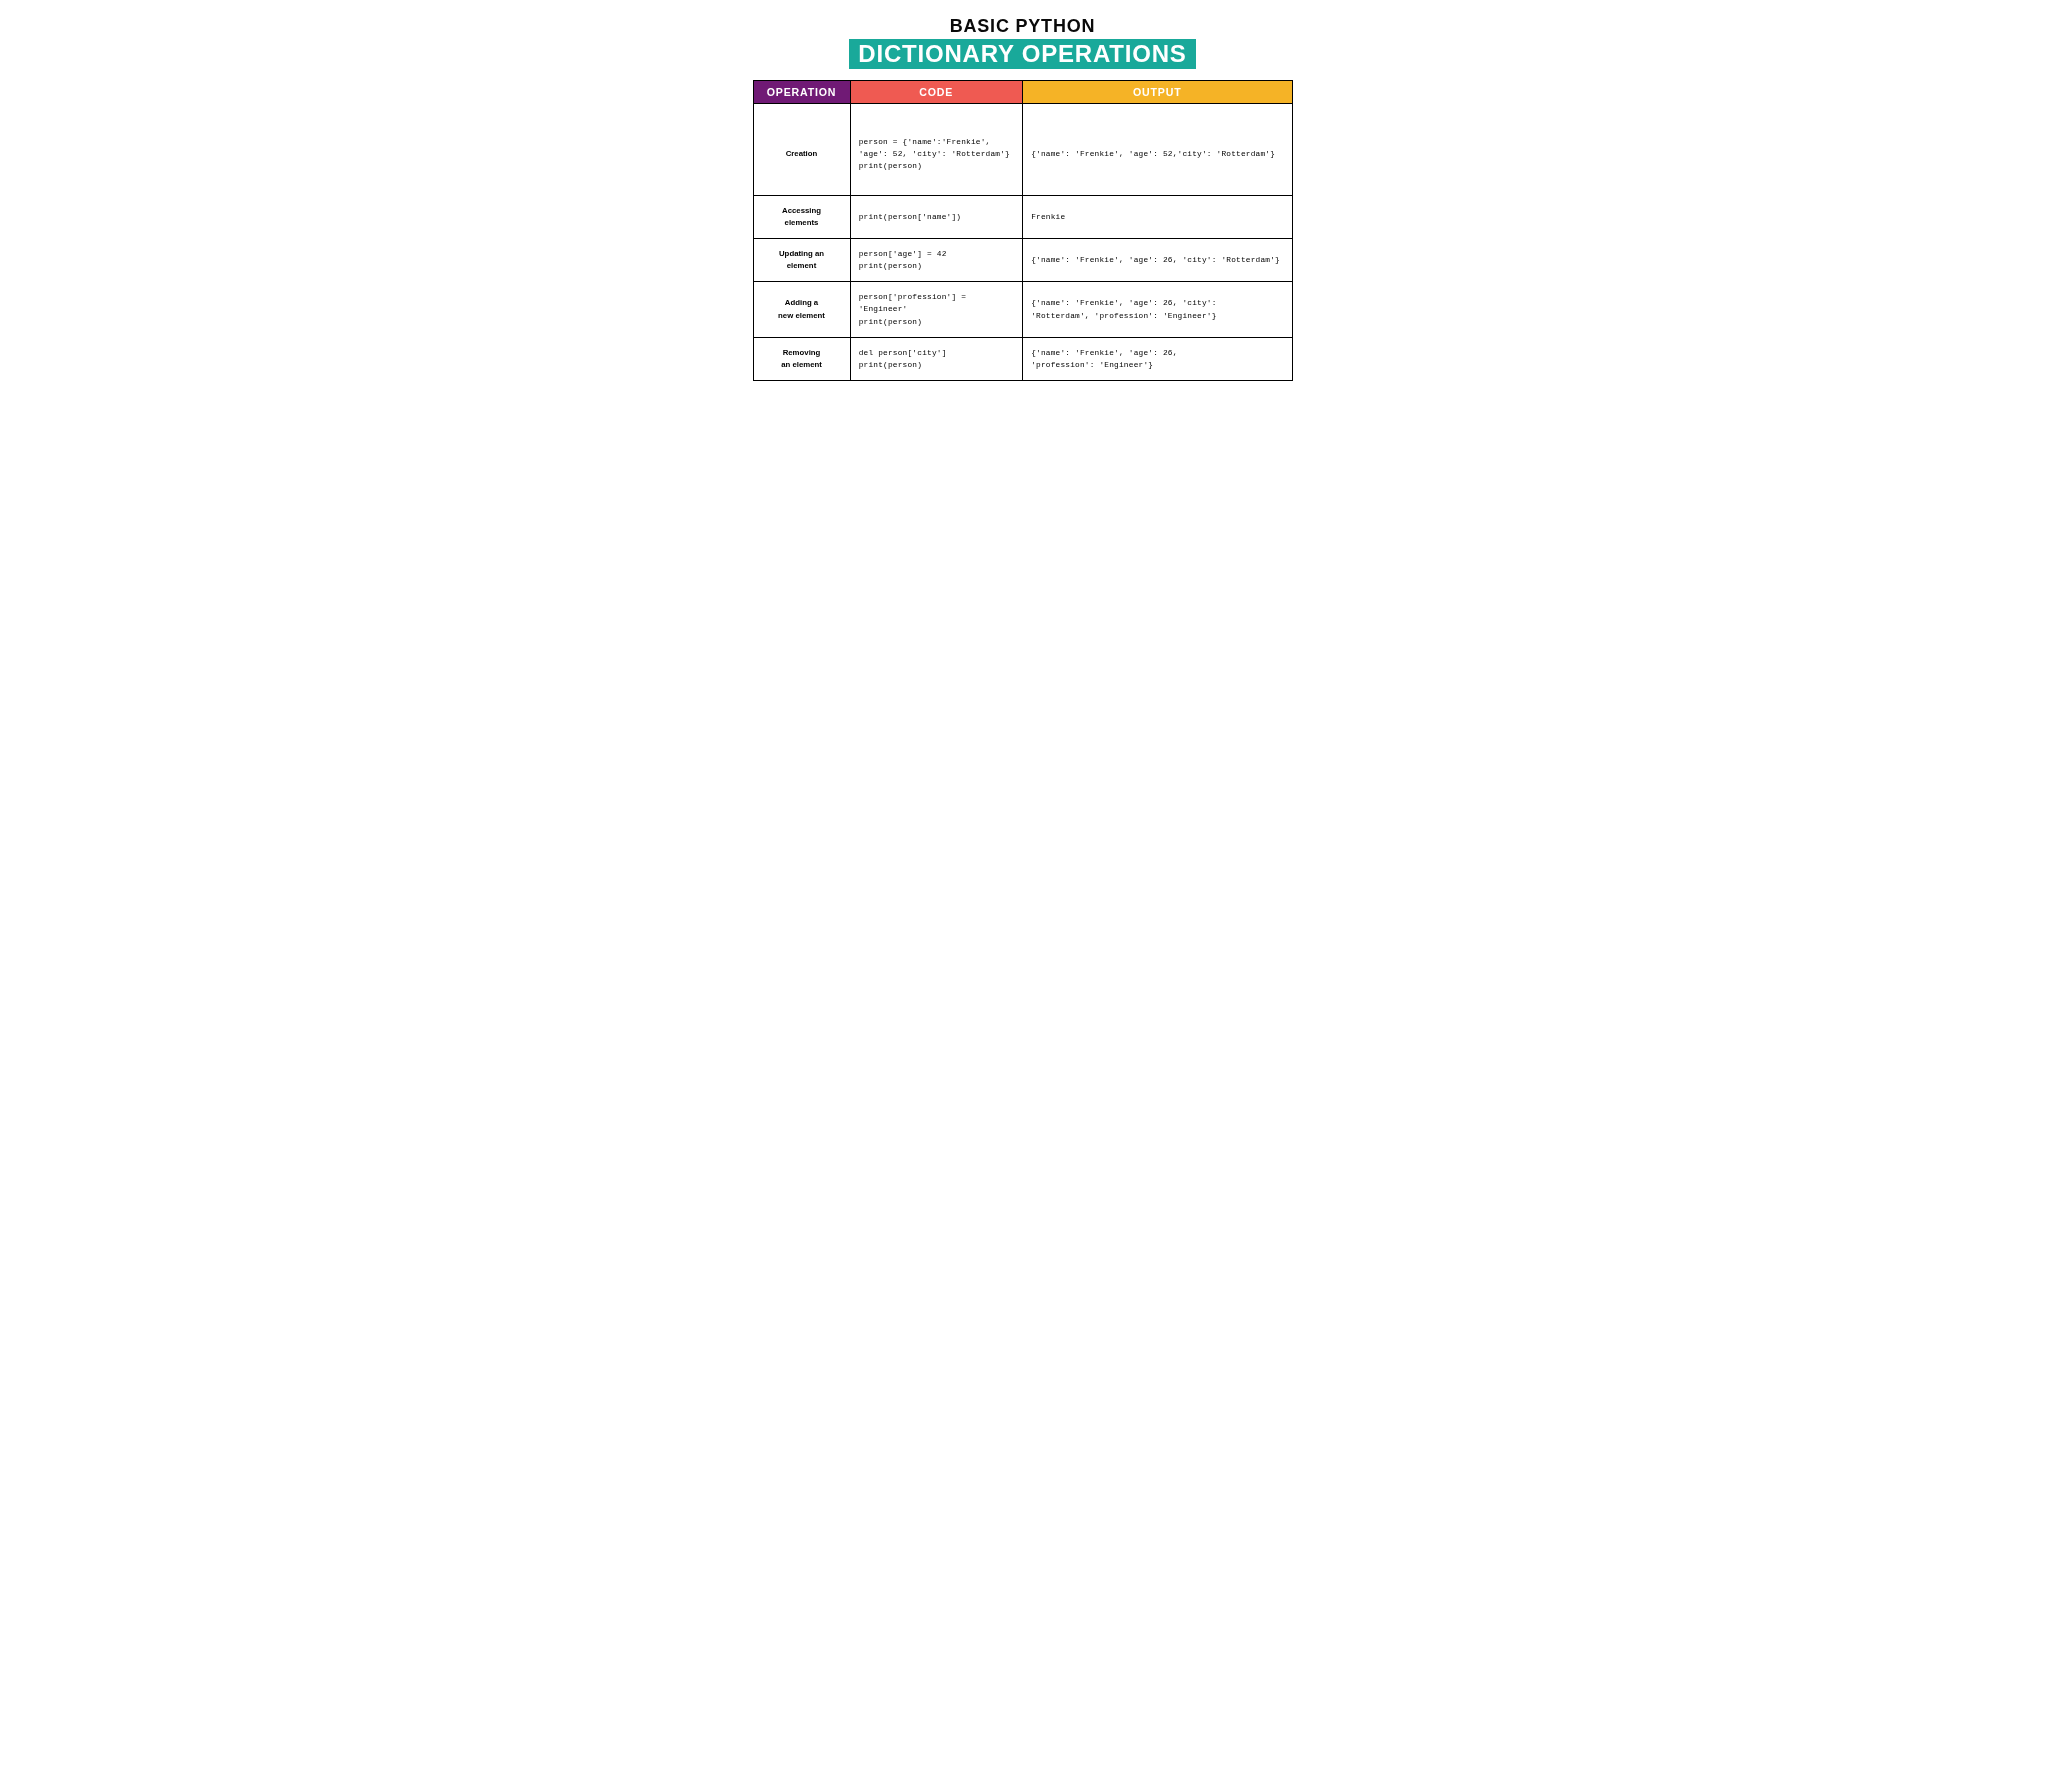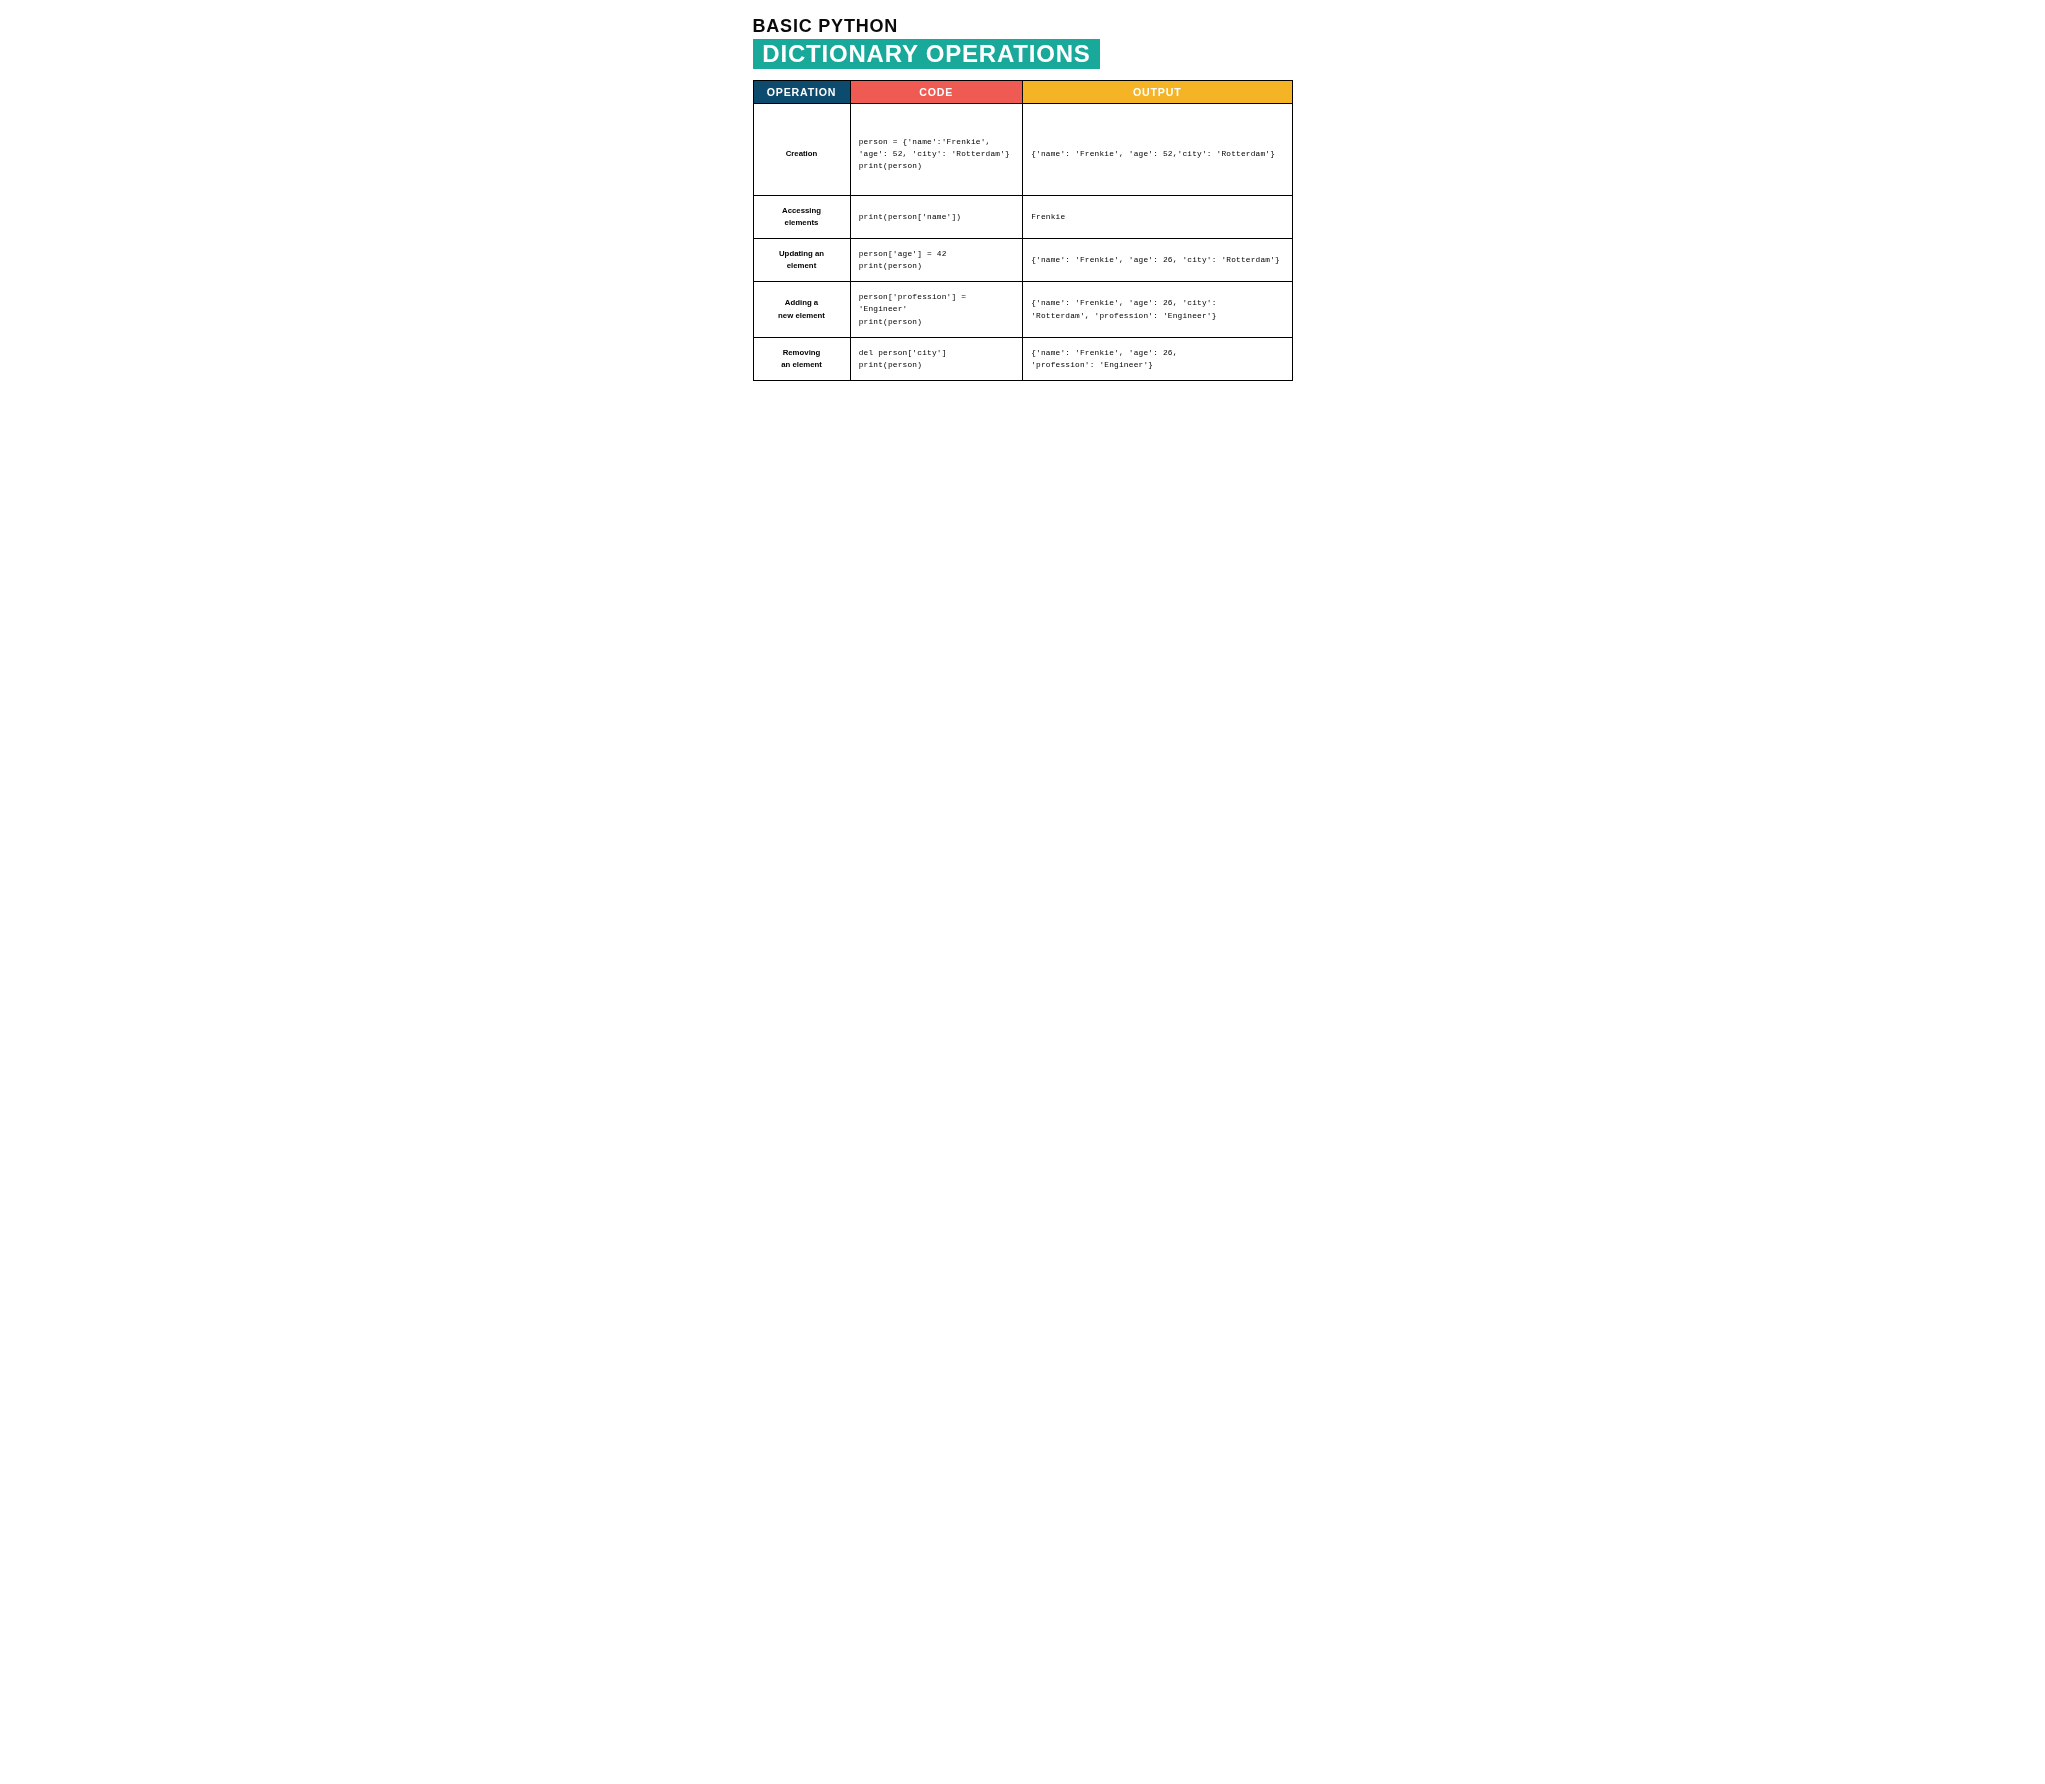--- a/index.html
+++ b/index.html
@@ -5,21 +5,21 @@
   * { box-sizing: border-box; margin: 0; padding: 0; }
   body {
     font-family: -apple-system, BlinkMacSystemFont, "Segoe UI", Arial, sans-serif;
     background: #fff;
     padding: 16.4px 8.2px;
   }
   .wrap {
     max-width: 540px;
     margin: 0 auto;
   }
-  .title-block { text-align: left; margin-bottom: 11.5px; }
+  .title-block { text-align: center; margin-bottom: 11.5px; }
   .title-line1 {
     font-weight: 900;
     font-size: 18px;
     letter-spacing: 0.8px;
     color: #0a0a0a;
     font-family: Arial Black, Arial, sans-serif;
   }
   .title-line2 {
     display: inline-block;
     background: #19a99a;
@@ -39,21 +39,21 @@
   th {
     color: #fff;
     font-weight: 900;
     font-size: 10.6px;
     letter-spacing: 0.8px;
     padding: 4.9px 3.3px;
     border: 1.2px solid #000;
     text-align: center;
     font-family: Arial Black, Arial, sans-serif;
   }
-  th.op   { background: #0c4a6e; width: 18%; }
+  th.op   { background: #701a75; width: 18%; }
   th.code { background: #ef5a52; width: 32%; }
   th.out  { background: #f5b326; width: 50%; }
   td {
     border: 1.2px solid #000;
     padding: 9px 8.2px;
     vertical-align: middle;
     font-size: 7.8px;
     line-height: 1.55;
   }
   td.op-cell {

